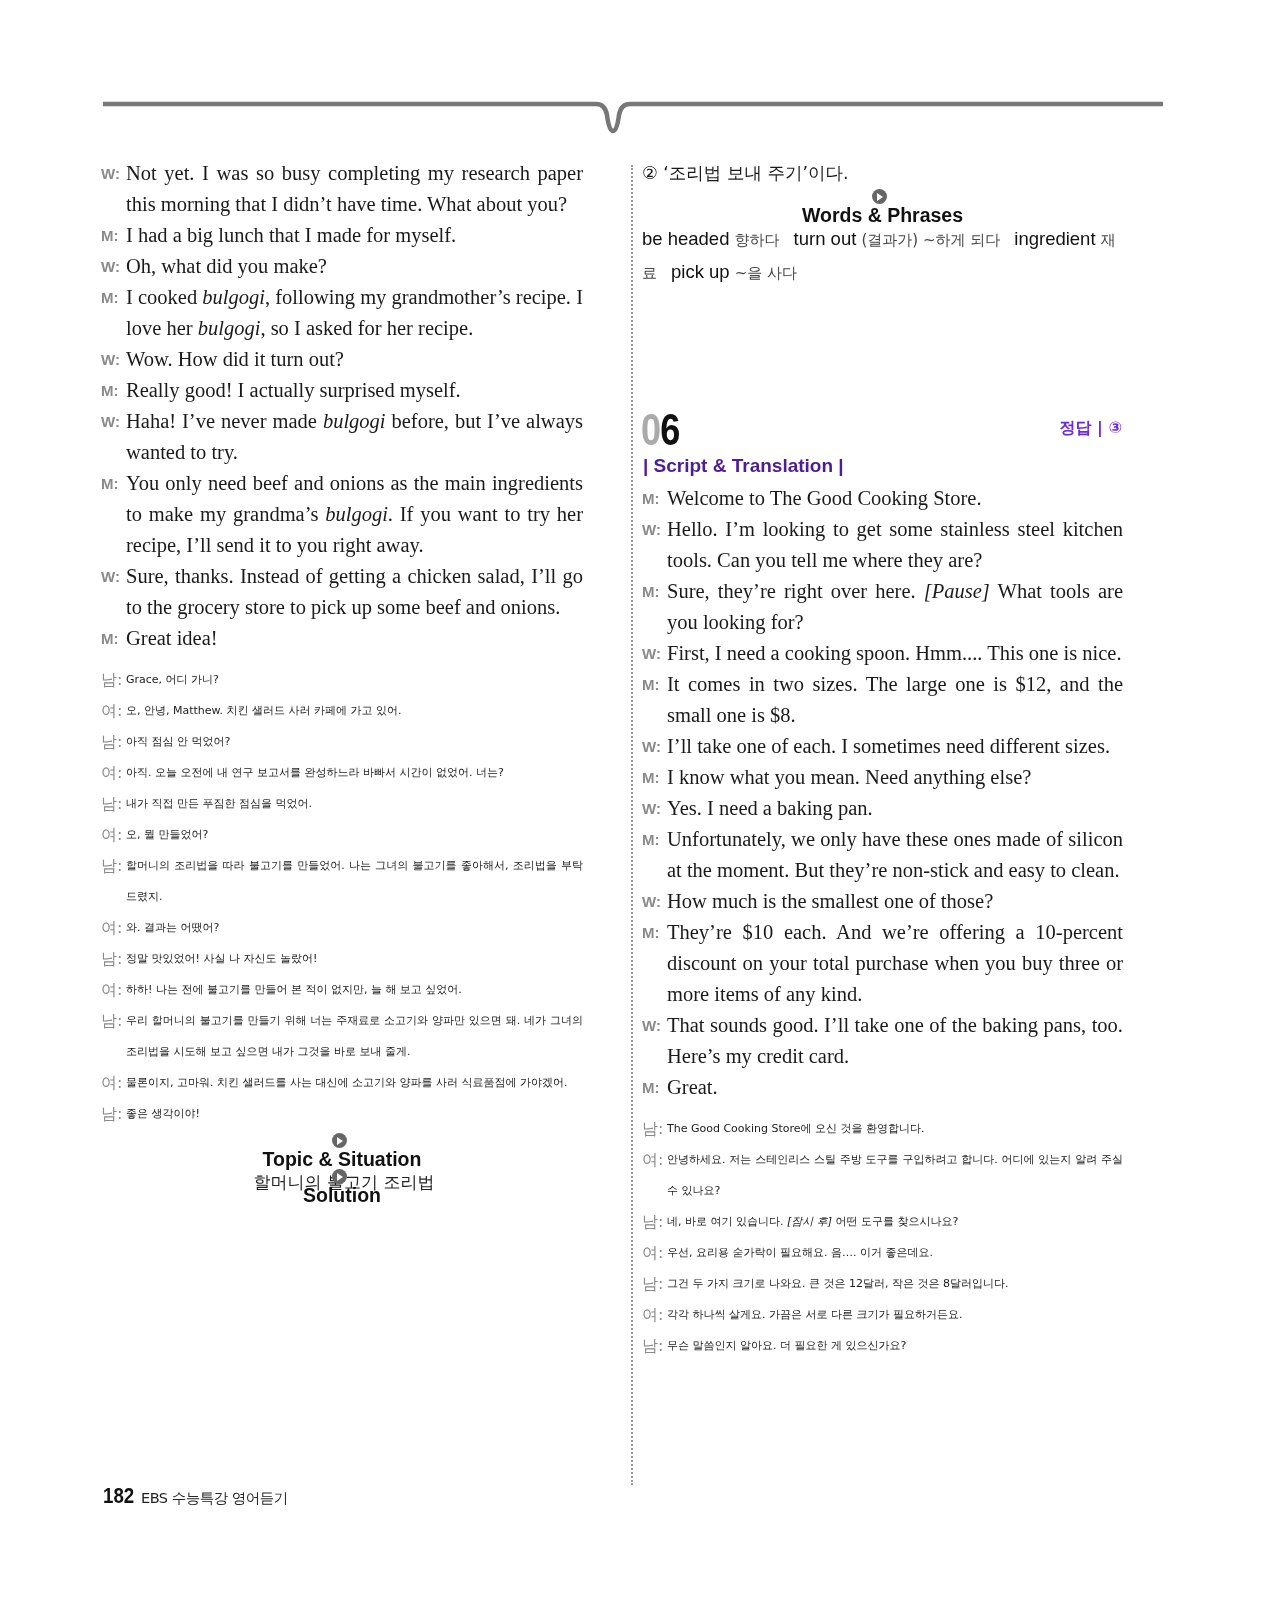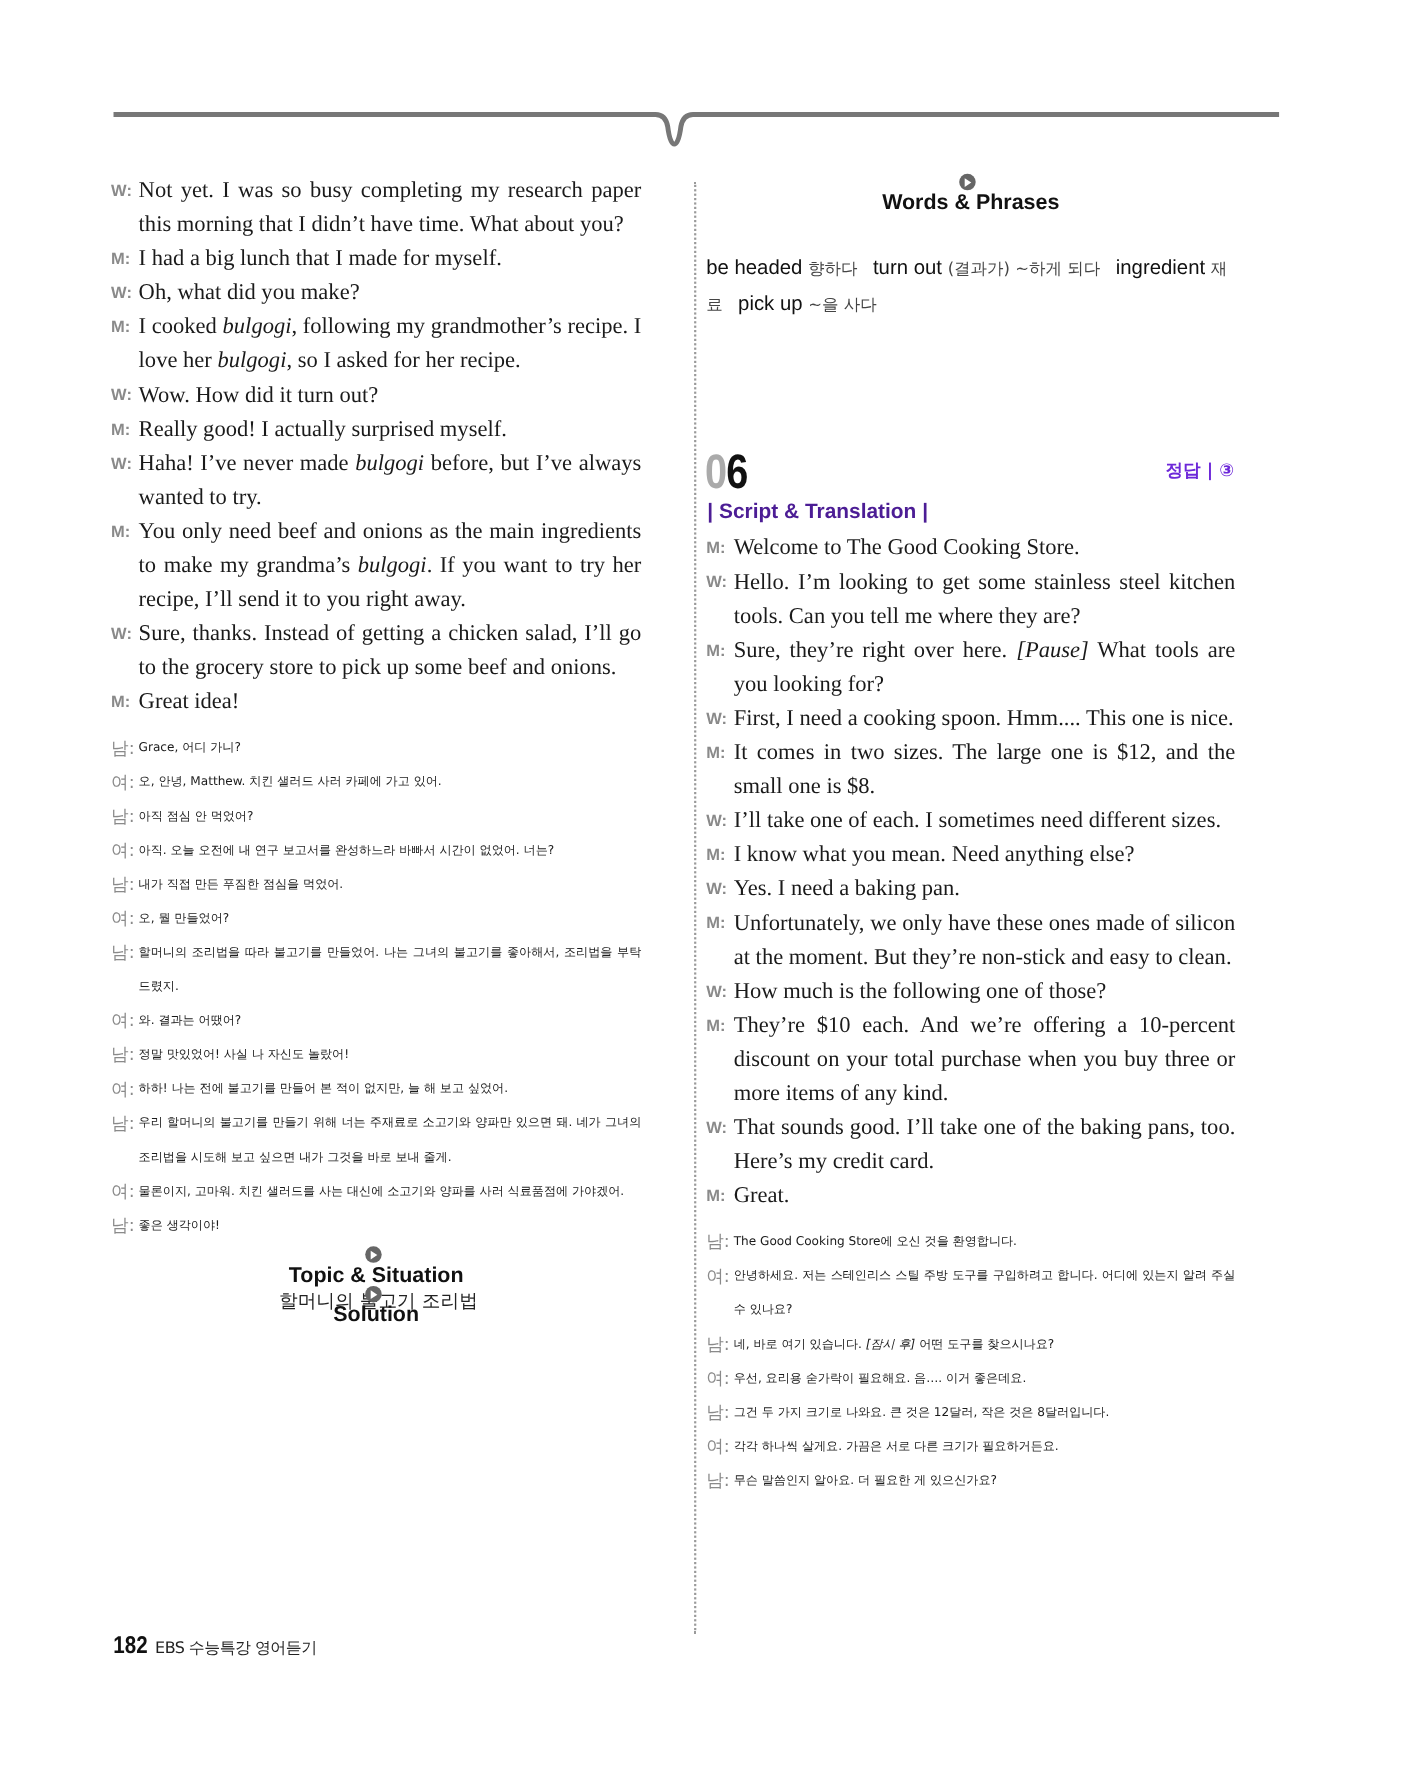--- a/index.html
+++ b/index.html
@@ -21,21 +21,21 @@
 
   .head { display: flex; align-items: center; font-family: "Liberation Sans", "DejaVu Sans", sans-serif;
           font-weight: bold; font-size: 19.5px; color: #111; height: 36px; flex-direction: column; }
   .bullet { width: 15px; height: 15px; border-radius: 50%; background: #666; position: relative; margin-right: 6px; flex: 0 0 15px; }
   .bullet::after { content: ""; position: absolute; left: 5px; top: 3.5px; border-left: 6px solid #fff;
                    border-top: 4px solid transparent; border-bottom: 4px solid transparent; }
   .head-sub { font-family: "DejaVu Sans", sans-serif; font-weight: normal; font-size: 17px; margin-left: 4px; color: #222; }
 
   .para-ko { font-family: "DejaVu Sans", sans-serif; font-size: 17.5px; line-height: 31px; color: #1a1a1a; text-align: justify; }
 
-  .vocab { font-size: 18.5px; line-height: 31px; color: #111; margin-top: 35px; }
+  .vocab { font-size: 18.5px; line-height: 31px; color: #111; }
   .vocab .en { font-family: "Liberation Sans", "DejaVu Sans", sans-serif; }
   .vocab .ko { font-family: "DejaVu Sans", sans-serif; font-size: 15px; color: #444; margin-right: 14px; }
 
   .qnum { position: absolute; left: 641px; top: 408px; font-family: "Liberation Sans", "DejaVu Sans", sans-serif;
           font-weight: bold; font-size: 44px; line-height: 44px; letter-spacing: -1px; transform: scaleX(0.82); transform-origin: left; }
   .qnum .d0 { color: #aaaaaa; }
   .qnum .d1 { color: #111; }
   .answer { position: absolute; right: 158px; top: 418px; font-family: "DejaVu Sans", sans-serif; font-weight: bold; font-size: 16px; color: #6d28d9; }
   .script-head { position: absolute; left: 643px; top: 455px; font-family: "Liberation Sans", "DejaVu Sans", sans-serif;
                  font-weight: bold; font-size: 19px; color: #4c1d95; }
@@ -162,20 +162,21 @@
       <span>Topic &amp; Situation</span>
       <span class="head-sub">할머니의 불고기 조리법</span>
     </div>
     <div class="head">
       <span class="bullet"></span>
       <span>Solution</span>
     </div>
   </div>
 
   <div class="col-right-top">
+    <div class="para-ko">② ‘조리법 보내 주기’이다.</div>
     <div class="head" style="height:34px;">
       <span class="bullet"></span>
       <span>Words &amp; Phrases</span>
     </div>
     <div class="vocab" id="vocab"><span class="en">be headed </span><span class="ko">향하다</span><span class="en">turn out </span><span class="ko">(결과가) ~하게 되다</span><span class="en">ingredient </span><span class="ko">재료</span><span class="en">pick up </span><span class="ko">~을 사다</span></div>
   </div>
 
   <div class="qnum">
     <span class="d0">0</span><span class="d1">6</span>
   </div>
@@ -215,21 +216,21 @@
         <div class="line">
           <span class="spk">W:</span>
           <span class="txt">Yes. I need a baking pan.</span>
         </div>
         <div class="line">
           <span class="spk">M:</span>
           <span class="txt">Unfortunately, we only have these ones made of silicon at the moment. But they’re non-stick and easy to clean.</span>
         </div>
         <div class="line">
           <span class="spk">W:</span>
-          <span class="txt">How much is the following one of those?</span>
+          <span class="txt">How much is the smallest one of those?</span>
         </div>
         <div class="line">
           <span class="spk">M:</span>
           <span class="txt">They’re $10 each. And we’re offering a 10-percent discount on your total purchase when you buy three or more items of any kind.</span>
         </div>
         <div class="line">
           <span class="spk">W:</span>
           <span class="txt">That sounds good. I’ll take one of the baking pans, too. Here’s my credit card.</span>
         </div>
         <div class="line">

